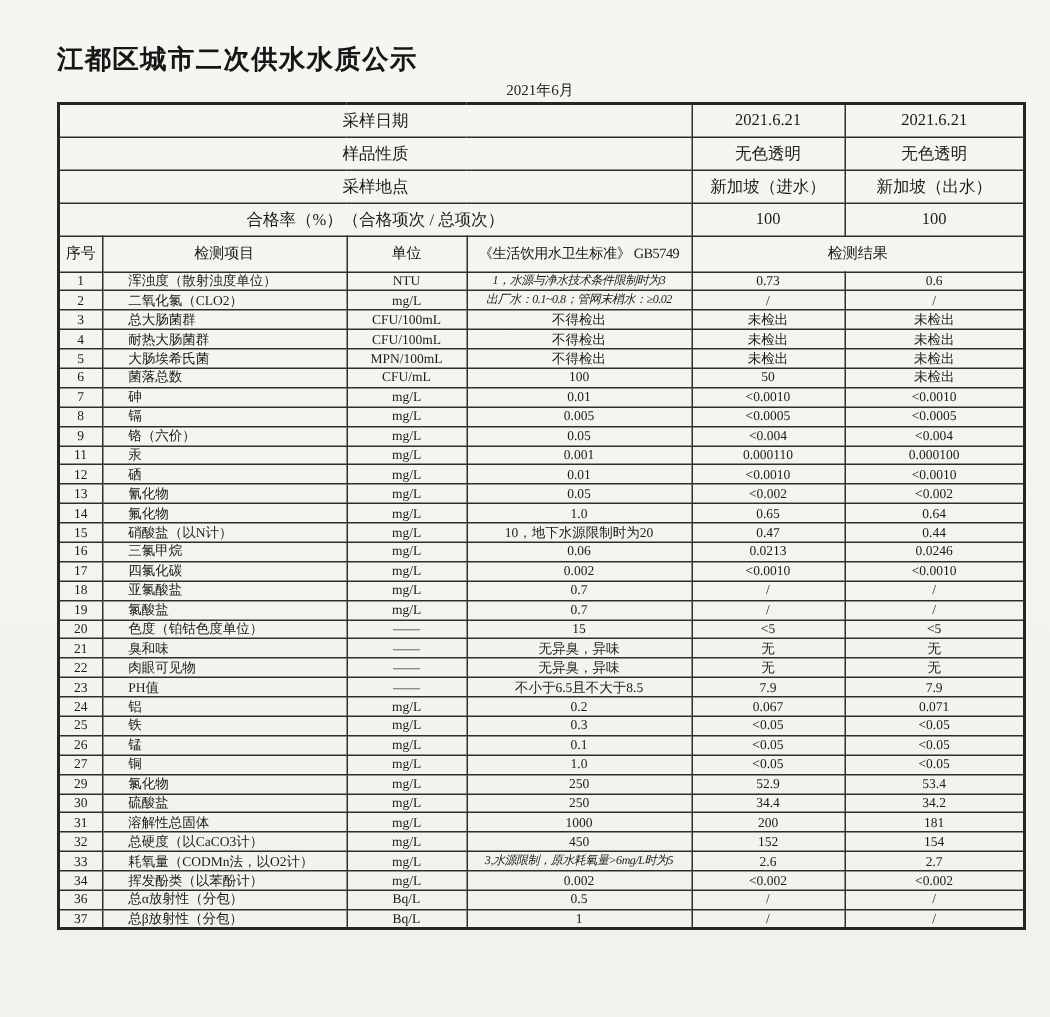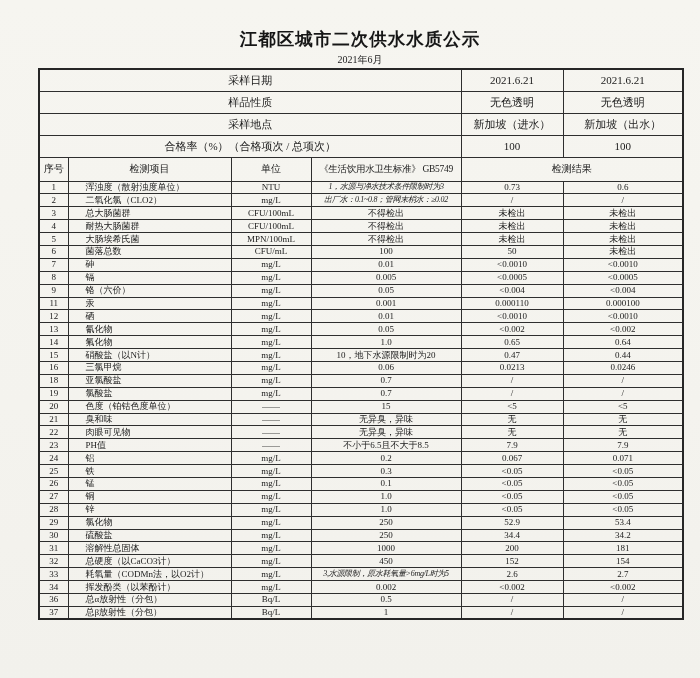--- a/index.html
+++ b/index.html
@@ -11,21 +11,21 @@
     overflow:hidden;
   }
   .page{
     width:700px;height:678px;
     background:linear-gradient(180deg,#f6f5f0 0%,#f4f3ee 60%,#f2f1ec 100%);
     position:relative;
   }
   .title{
     padding-top:27px;
     margin-left:38px;width:644px;
-    text-align:center;
+    text-align:left;
     font-size:17.5px;font-weight:bold;
     letter-spacing:1px;
     color:#161616;
   }
   .subtitle{
     margin-left:38px;width:644px;
     text-align:center;
     font-size:10px;
     margin-top:2px;margin-bottom:1px;
     color:#222;
@@ -217,20 +217,28 @@
         </tr>
         <tr>
           <td>16</td>
           <td class="left">三氯甲烷</td>
           <td>mg/L</td>
           <td>0.06</td>
           <td>0.0213</td>
           <td>0.0246</td>
         </tr>
         <tr>
+          <td>17</td>
+          <td class="left">四氯化碳</td>
+          <td>mg/L</td>
+          <td>0.002</td>
+          <td>&lt;0.0010</td>
+          <td>&lt;0.0010</td>
+        </tr>
+        <tr>
           <td>18</td>
           <td class="left">亚氯酸盐</td>
           <td>mg/L</td>
           <td>0.7</td>
           <td>/</td>
           <td>/</td>
         </tr>
         <tr>
           <td>19</td>
           <td class="left">氯酸盐</td>
@@ -297,28 +305,20 @@
         </tr>
         <tr>
           <td>27</td>
           <td class="left">铜</td>
           <td>mg/L</td>
           <td>1.0</td>
           <td>&lt;0.05</td>
           <td>&lt;0.05</td>
         </tr>
         <tr>
-          <td>28</td>
-          <td class="left">锌</td>
-          <td>mg/L</td>
-          <td>1.0</td>
-          <td>&lt;0.05</td>
-          <td>&lt;0.05</td>
-        </tr>
-        <tr>
           <td>29</td>
           <td class="left">氯化物</td>
           <td>mg/L</td>
           <td>250</td>
           <td>52.9</td>
           <td>53.4</td>
         </tr>
         <tr>
           <td>30</td>
           <td class="left">硫酸盐</td>

